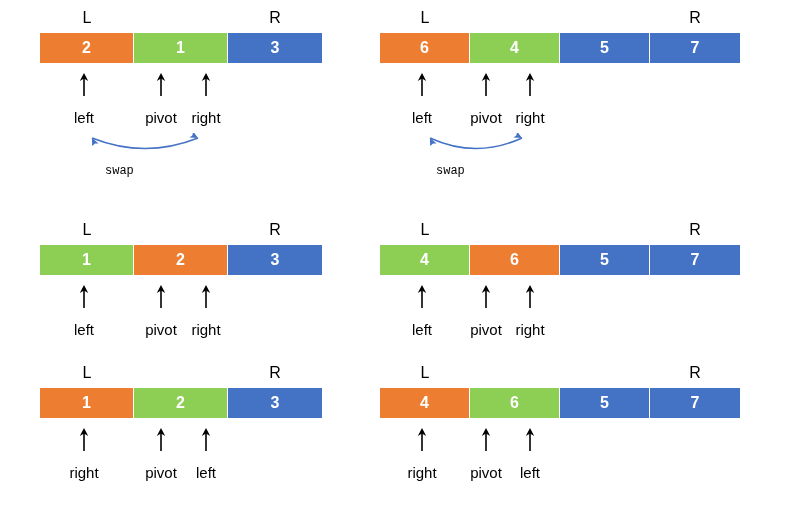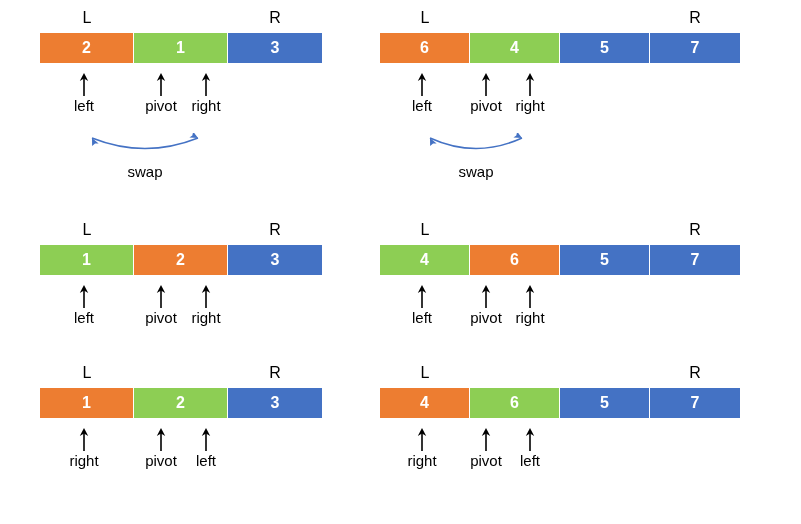--- a/index.html
+++ b/index.html
@@ -58,36 +58,36 @@
     text-align: center;
   }
   .pointer .arrow-svg {
     display: block;
     margin: 0 auto;
   }
   .pointer .pointer-label {
     display: block;
     font-size: 15px;
     line-height: 17px;
-    margin-top: 1px;
+    margin-top: 13px;
     white-space: nowrap;
     color: #000000;
   }
 
   
   .swap-group { position: absolute; }
   .swap-arc { display: block; }
   .swap-label {
     position: absolute;
     width: 80px;
-    text-align: center;
-    font-size: 15px;
+    font-size: 12px;
     line-height: 17px;
     color: #000000;
     white-space: nowrap;
+    font-family: Liberation Mono, monospace;
   }
 </style>
 </head>
 <body>
 
 <div id="stage">
     <div class="panel" style="left: 0px; top: 0px;">
       <div class="array-strip" style="left: 40px; top: 33px; width: 282px;">
         <div class="cell" style="width: 94px; background: rgb(237, 125, 49);">2</div>
         <div class="cell" style="width: 94px; background: rgb(141, 206, 84);">1</div>

